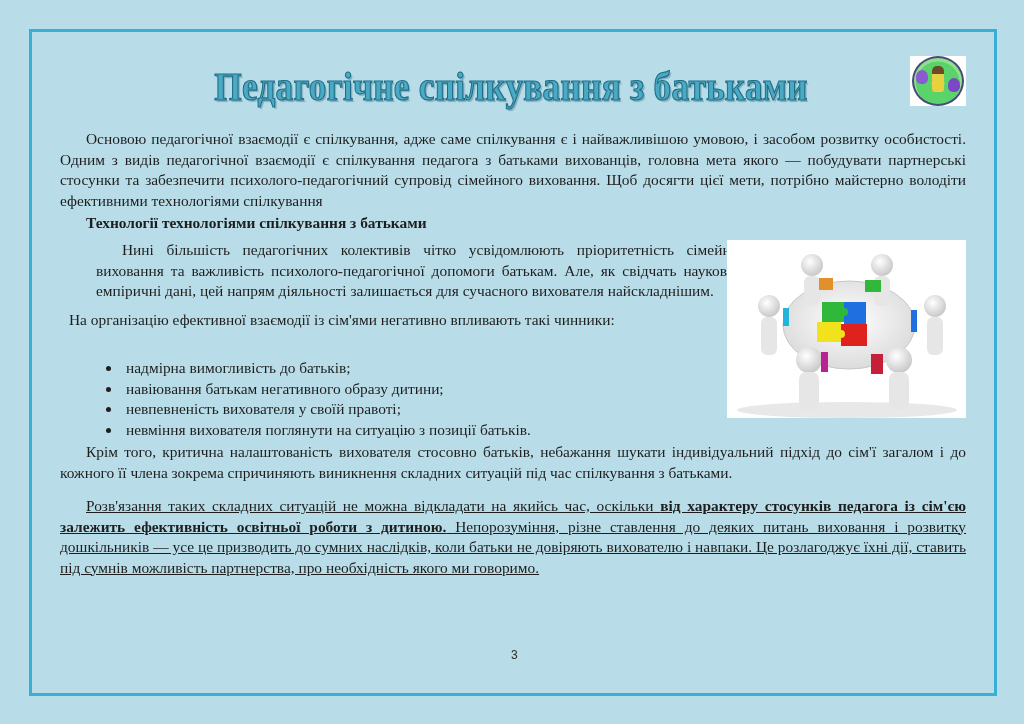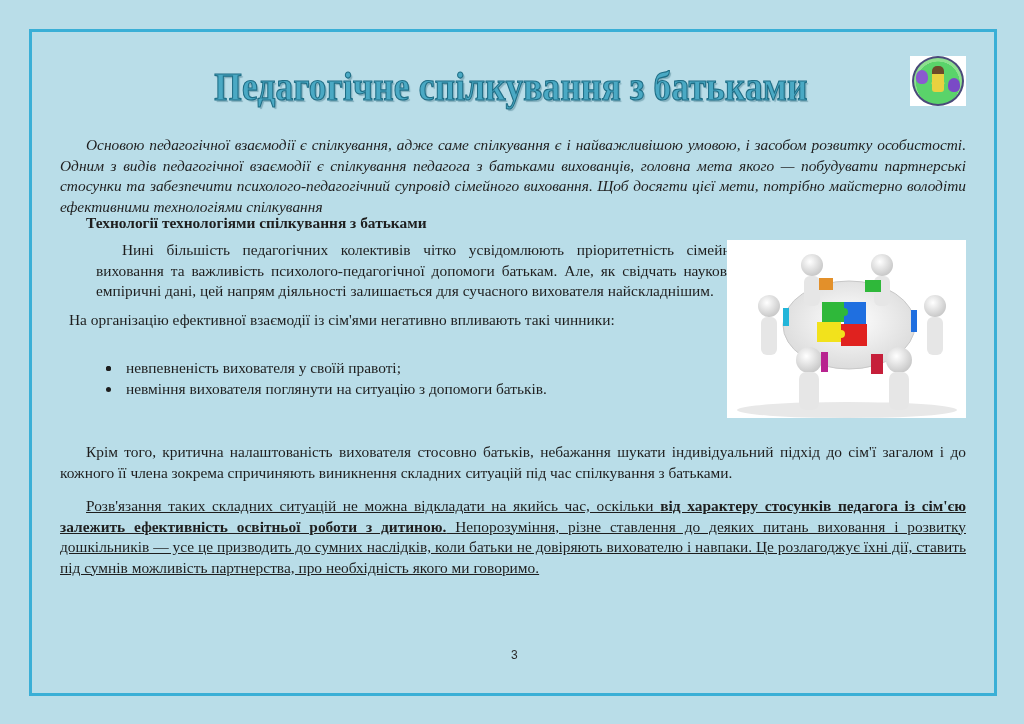--- a/index.html
+++ b/index.html
@@ -82,21 +82,21 @@
     top: 122px;
     width: 906px;
     font-size: 15.4px;
     line-height: 20.5px;
   }
   p {
     margin: 0;
     text-align: justify;
   }
   .indent { text-indent: 26px; }
-  .p-intro { position: absolute; left: 0; top: 13px; width: 906px; font-style: italic; }
+  .p-intro { position: absolute; left: 0; top: 7px; width: 906px; }
   .subheading {
     position: absolute;
     left: 26px;
     top: 91px;
     font-weight: bold;
   }
   .p-now {
     position: absolute;
     left: 0; top: 118px;
     width: 656px;
@@ -181,28 +181,33 @@
 
   <div class="subheading">Технології технологіями спілкування з батьками</div>
 
   <p class="p-now indent">Нині більшість педагогічних колективів чітко усвідомлюють пріоритетність сімейного виховання та важливість психолого-педагогічної допомоги батькам. Але, як свідчать наукові та емпіричні дані, цей напрям діяльності залишається для сучасного вихователя найскладнішим.</p>
 
   <p class="p-factors">На організацію ефективної взаємодії із сім'ями негативно впливають такі чинники:</p>
 
   <ul class="bullets">
     <li>
       <span class="dot"></span>
+      <span>надмірна вимогливість до батьків;</span>
+    </li>
+    <li>
+      <span class="dot"></span>
+      <span>навіювання батькам негативного образу дитини;</span>
     </li>
     <li>
       <span class="dot"></span>
       <span>невпевненість вихователя у своїй правоті;</span>
     </li>
     <li>
       <span class="dot"></span>
-      <span>невміння вихователя поглянути на ситуацію з допомоги батьків.</span>
+      <span>невміння вихователя поглянути на ситуацію з позиції батьків.</span>
     </li>
   </ul>
 
   <p class="p-moreover indent">Крім того, критична налаштованість вихователя стосовно батьків, небажання шукати індивідуальний підхід до сім'ї загалом і до кожного її члена зокрема спричиняють виникнення складних ситуацій під час спілкування з батьками.</p>
 
   <p class="p-resolve indent"><span>Розв'язання таких складних ситуацій не можна відкладати на якийсь час, оскільки </span><b>від характеру стосунків педагога із сім'єю залежить ефективність освітньої роботи з дитиною.</b><span> Непорозуміння, різне ставлення до деяких питань виховання і розвитку дошкільників — усе це призводить до сумних наслідків, коли батьки не довіряють вихователю і навпаки. Це розлагоджує їхні дії, ставить під сумнів можливість партнерства, про необхідність якого ми говоримо.</span></p>
 </div>
 
 <div class="image-box">
   <svg width="239" height="178" viewBox="0 0 239 178">

